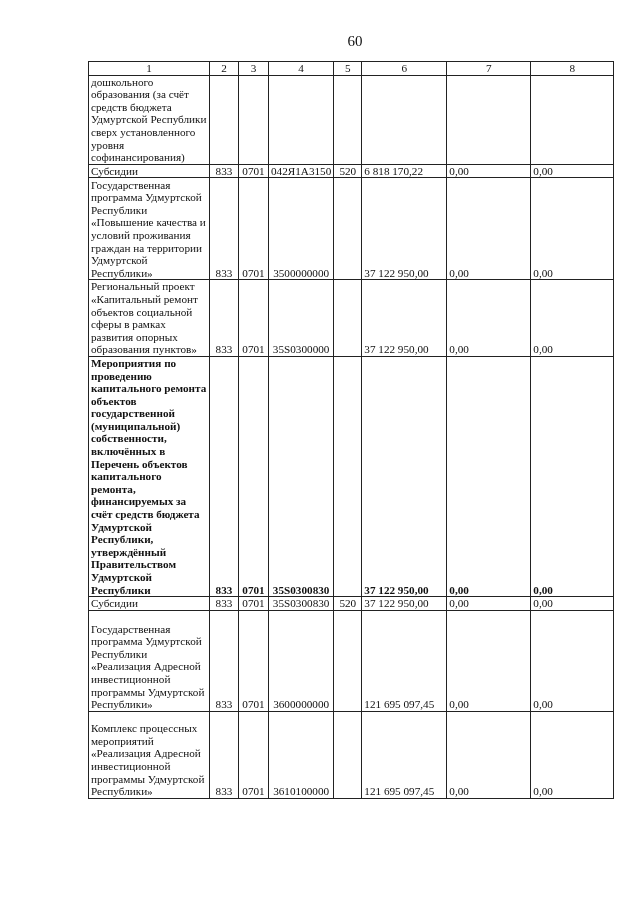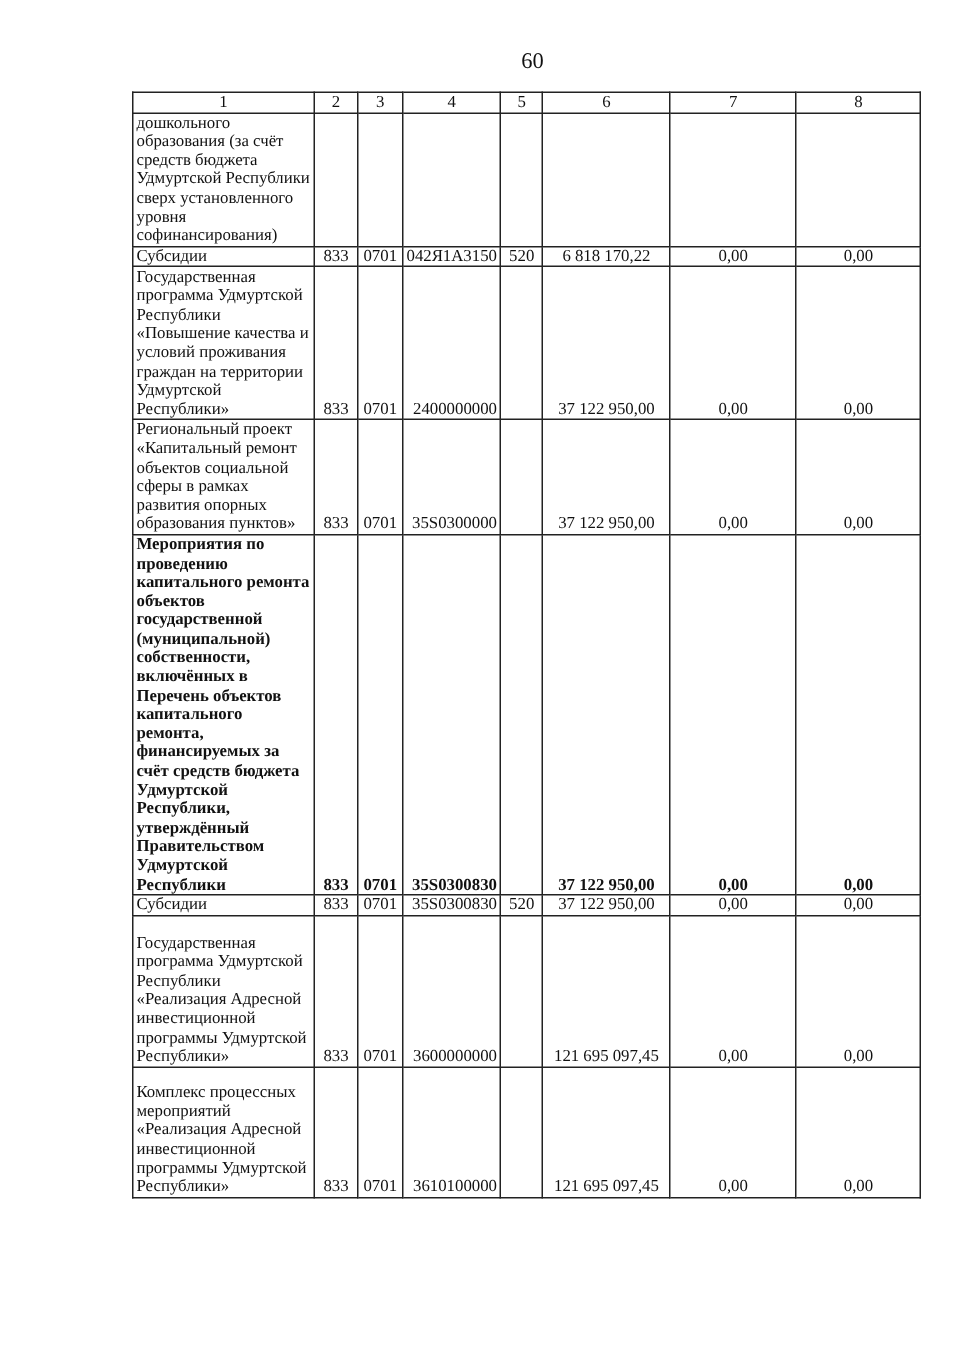--- a/index.html
+++ b/index.html
@@ -16,22 +16,22 @@
     border-collapse: collapse; table-layout: fixed;
     font-size: 11.2px; line-height: 12.6px;
   }
   table.budget td, table.budget th {
     border: 1px solid #222; padding: 0 2px; vertical-align: bottom;
     overflow: hidden; white-space: normal;
   }
   table.budget th { font-weight: normal; text-align: center; height: 12px; vertical-align: middle; }
   td.desc { text-align: left; vertical-align: top; white-space: pre-line; margin-top: 38px; }
   td.c { text-align: center; }
-  td.r { text-align: center; padding-right: 0; }
-  td.code { text-align: right; }
+  td.r { text-align: left; padding-right: 0; }
+  td.code { text-align: center; }
 </style>
 </head>
 <body>
 
 <div class="page-number">60</div>
 
 <table class="budget">
   <colgroup>
     <col style="width:121px">
       <col style="width:29px">
@@ -85,21 +85,21 @@
         <td class="desc">Государственная
 программа Удмуртской
 Республики
 «Повышение качества
 и условий проживания
 граждан на территории
 Удмуртской
 Республики»</td>
         <td class="c">833</td>
         <td class="c">0701</td>
-        <td class="code">2400000000</td>
+        <td class="code">3500000000</td>
         <td class="c"></td>
         <td class="r">37 122 950,00</td>
         <td class="r">0,00</td>
         <td class="r">0,00</td>
       </tr>
       <tr style="height: 72px;">
         <td class="desc">Региональный проект
 «Капитальный ремонт
 объектов социальной
 сферы в рамках

